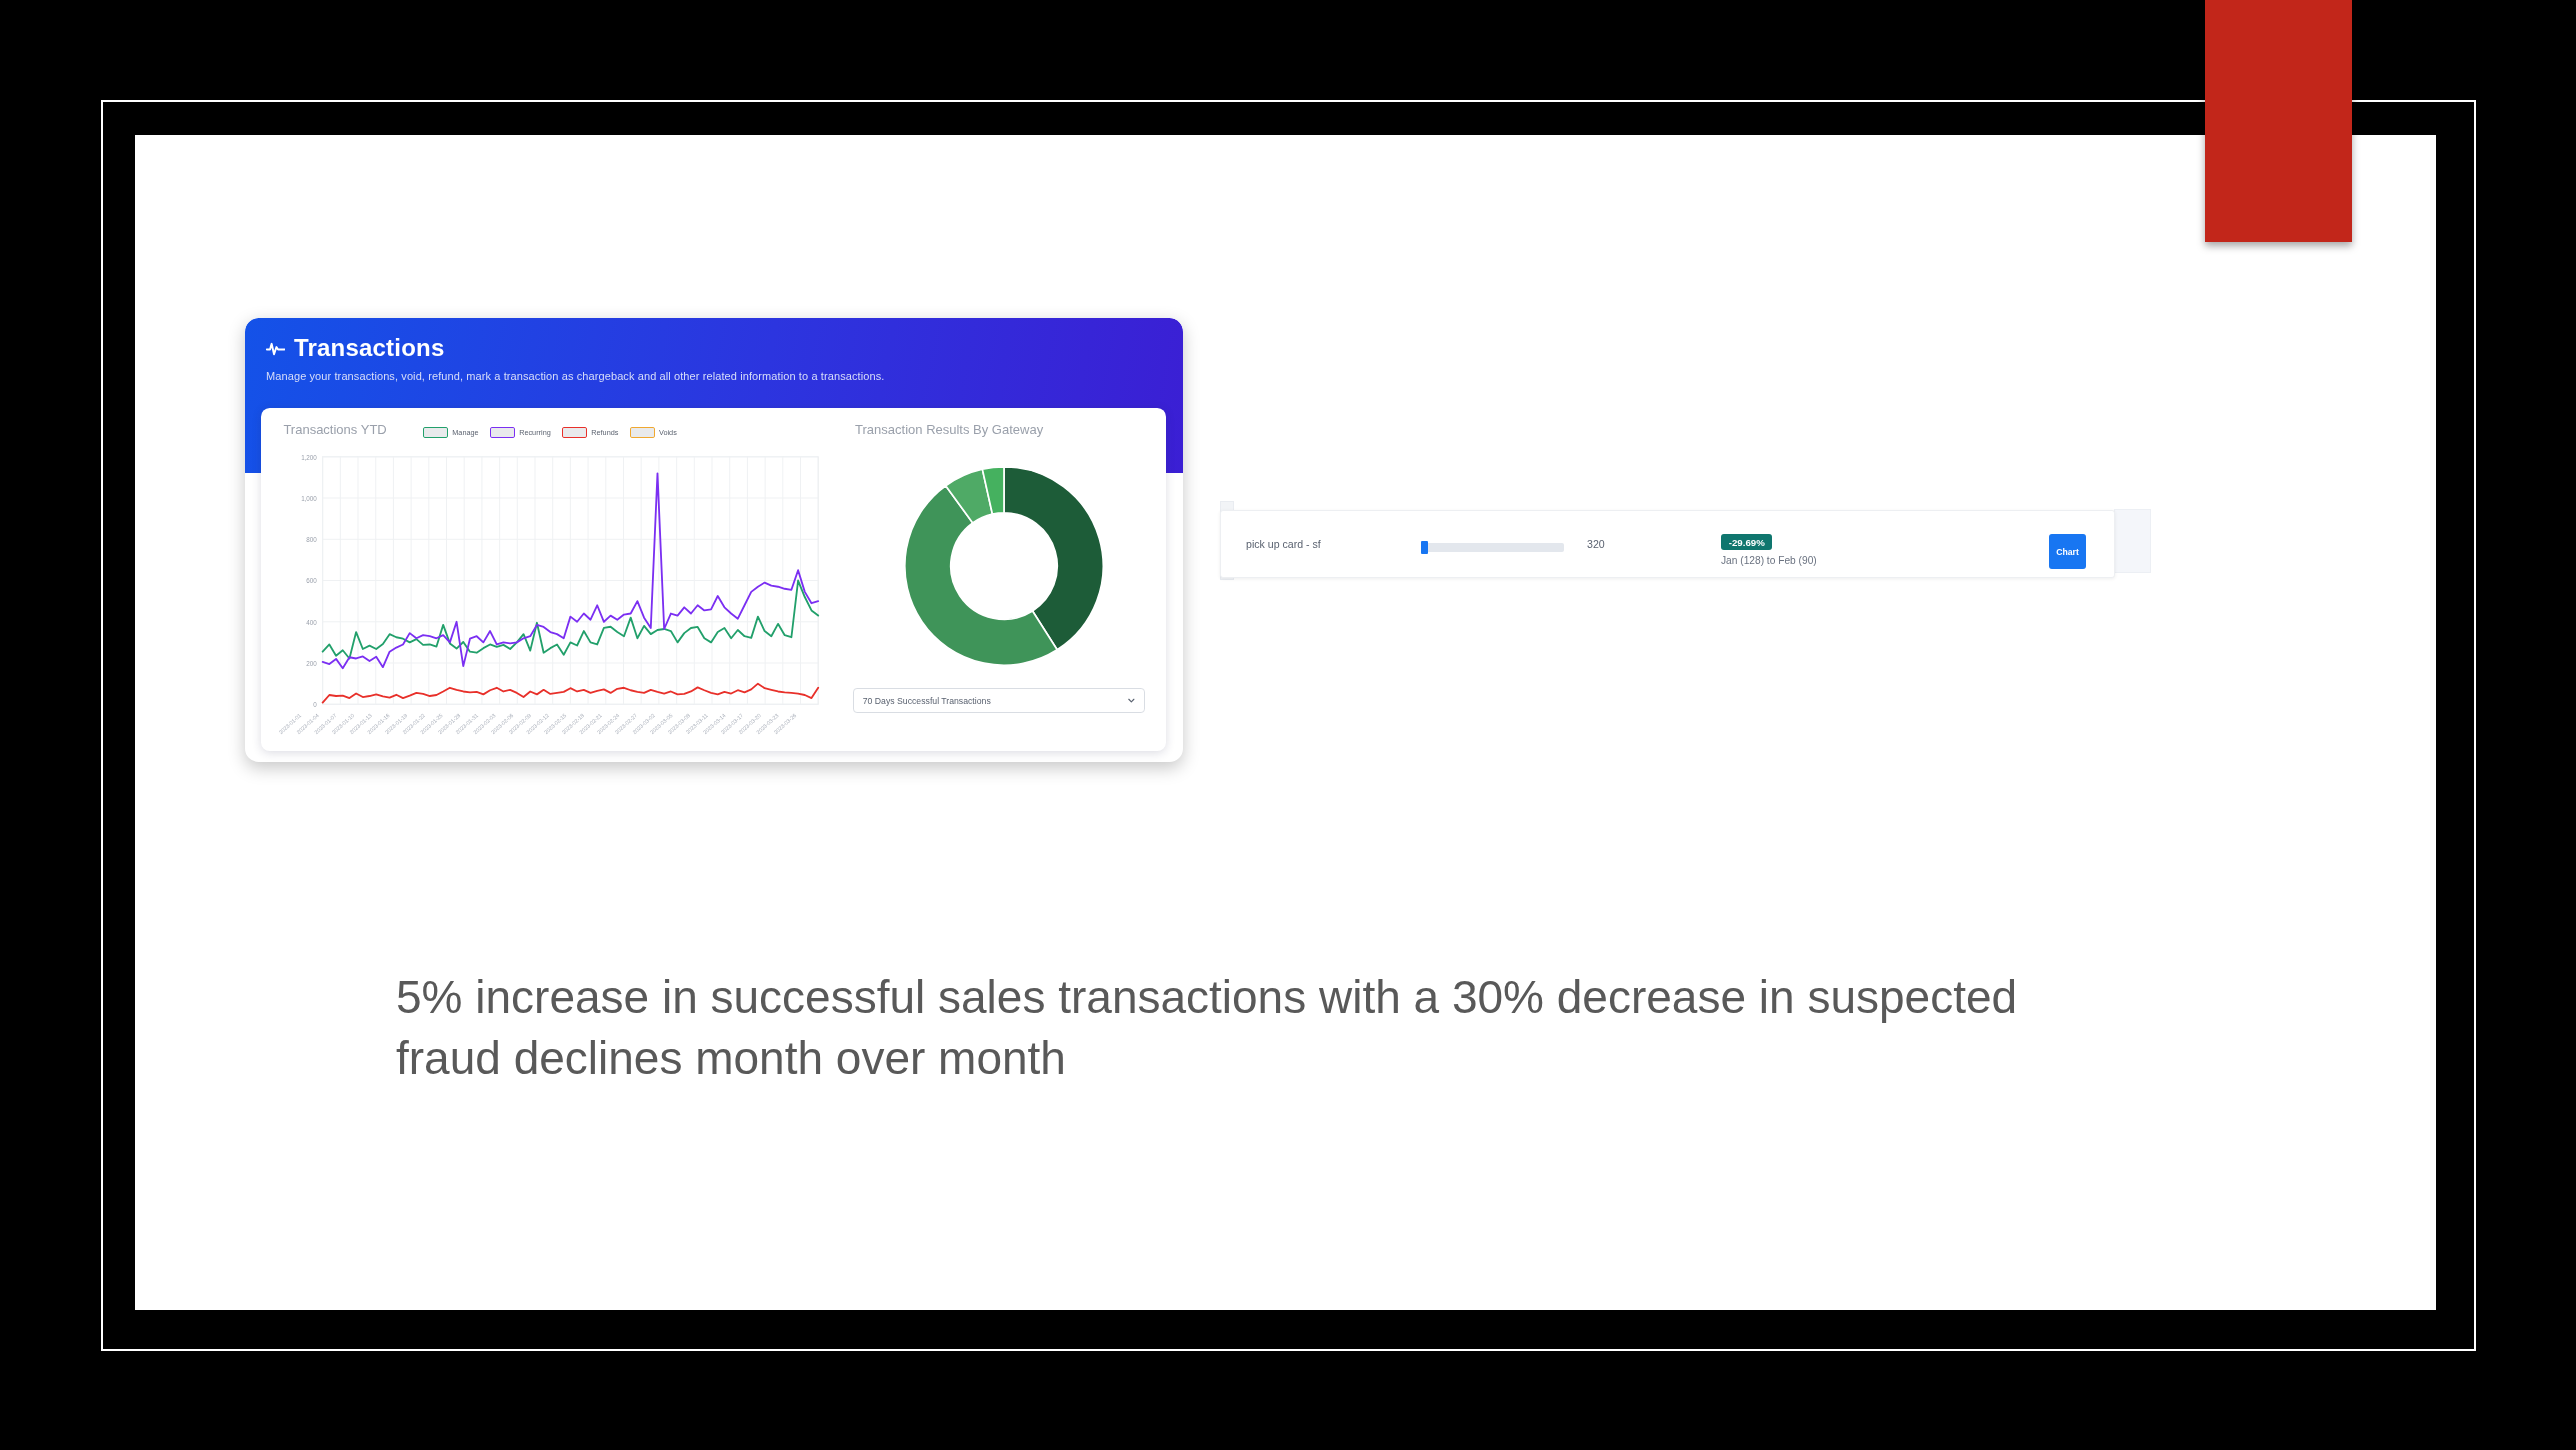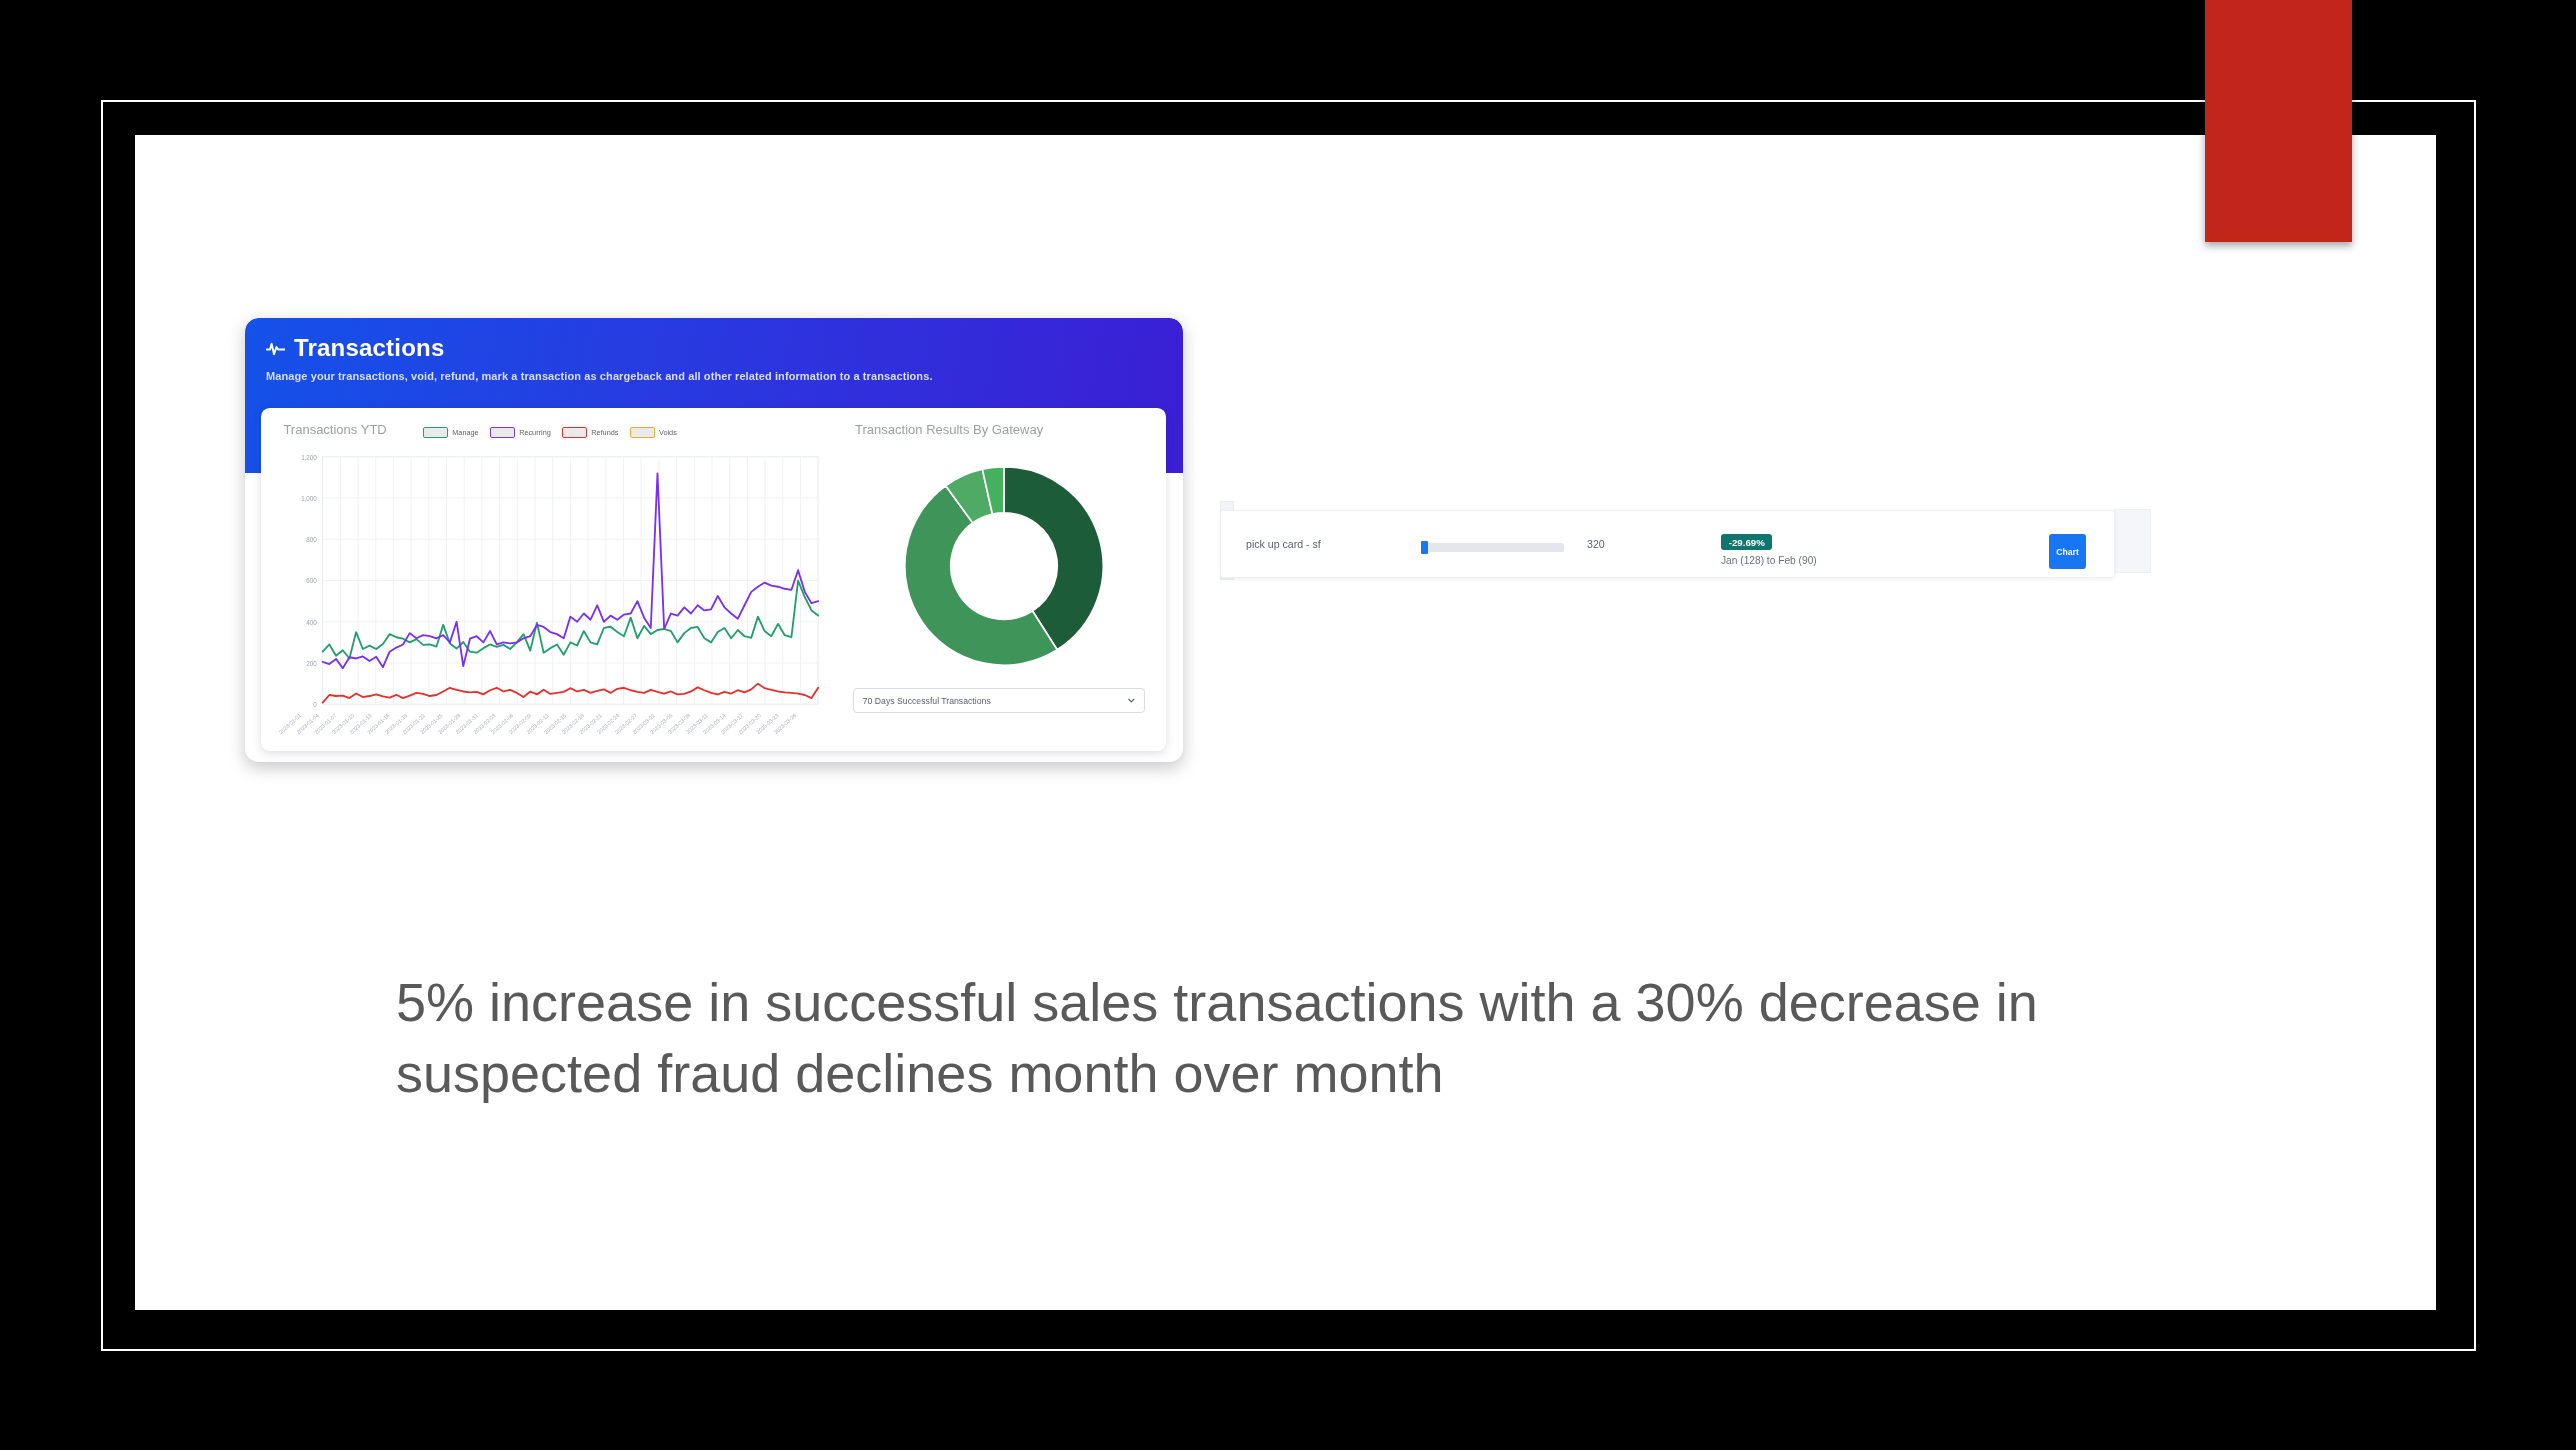--- a/index.html
+++ b/index.html
@@ -26,21 +26,21 @@
                box-shadow:0 5.8px 17.4px rgba(0,0,0,.22); background:#fff; }
 
   .dash-header { position:absolute; left:0; top:0; width:938px; height:155px;
                  background:linear-gradient(100deg,#1452e8 0%,#2c35df 55%,#3b1fd4 100%);
                  border-radius:13.5px 13.5px 0 0; }
 
   .dash-title-row { position:absolute; left:21px; top:18.4px; display:flex; align-items:center; gap:8.7px; }
   .pulse-icon { width:19.3px; height:19.3px; display:block; }
   .dash-title { color:#ffffff; font-size:24px; font-weight:700; letter-spacing:0.2px; line-height:1; }
   .dash-sub { position:absolute; left:21px; top:52px; color:#d8def9; font-size:11px;
-              letter-spacing:0.1px;font-weight:bold; }
+              letter-spacing:0.1px; }
 
   .dash-body { position:absolute; left:16.4px; top:90px; width:905px; height:343px;
                background:#ffffff; border-radius:8.7px;
                box-shadow:0 1.9px 9.7px rgba(40,40,80,.16); overflow:hidden; }
 
   .panel-title { color:#9aa0ab; font-size:13px; font-weight:400; }
 
   
   .lc-panel { position:absolute; left:0; top:0; width:580px; height:343px; }
   .lc-title { position:absolute; left:22px; top:13.5px; }
@@ -82,21 +82,21 @@
              font-weight:700; display:flex; align-items:center; }
   .w-range { position:absolute; left:500px; top:44px; font-size:10.2px; color:#6a7280; }
   .w-btn { position:absolute; left:828px; top:23px; width:37px; height:35px;
            background:#1876f2; border:none; border-radius:2.9px; color:#fff;
            font-size:8.7px; font-weight:700; cursor:pointer;
            display:flex; align-items:center; justify-content:center;
            font-family:"Liberation Sans", sans-serif; }
 
   
   .caption { position:absolute; left:396px; top:967px; width:1644px;
-             color:#595959; font-size:54px; line-height:1.32; font-weight:400; }
+             color:#595959; font-size:46px; line-height:1.32; font-weight:400; }
 </style>
 </head>
 <body>
 
 <div class="stage">
 
   <div class="outer-frame"></div>
   <div class="slide"></div>
   <div class="red-rect"></div>
 

